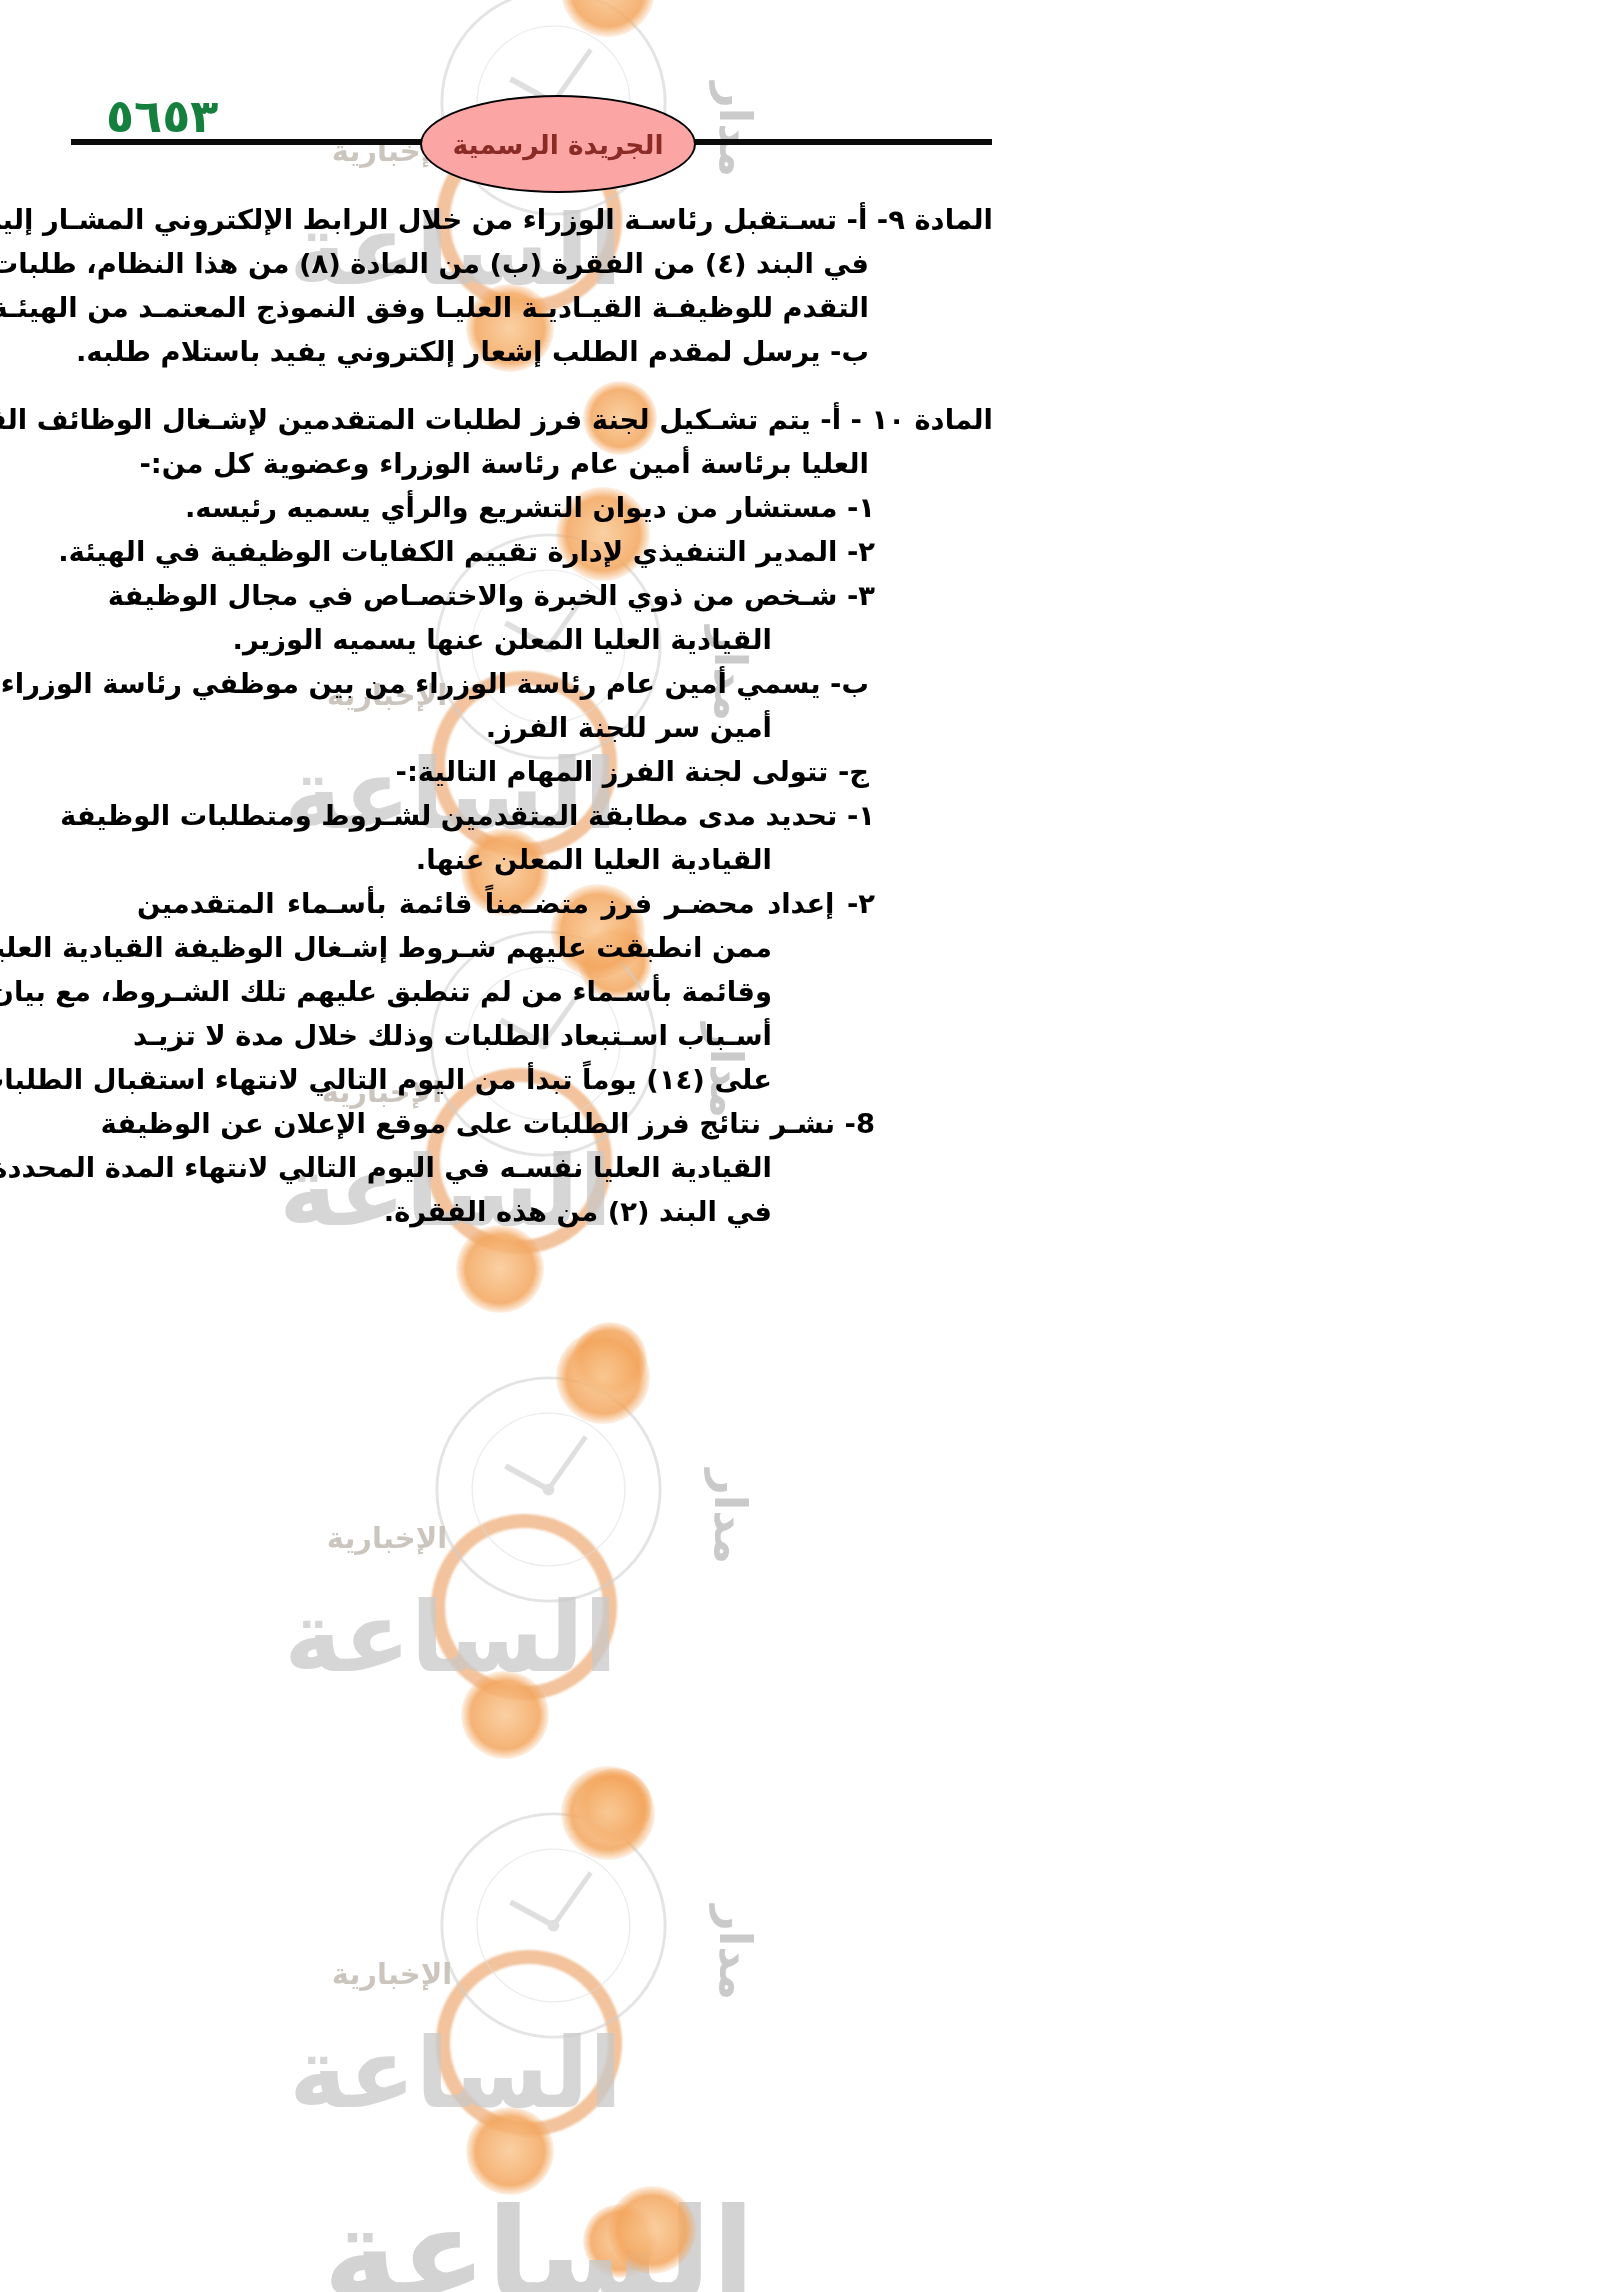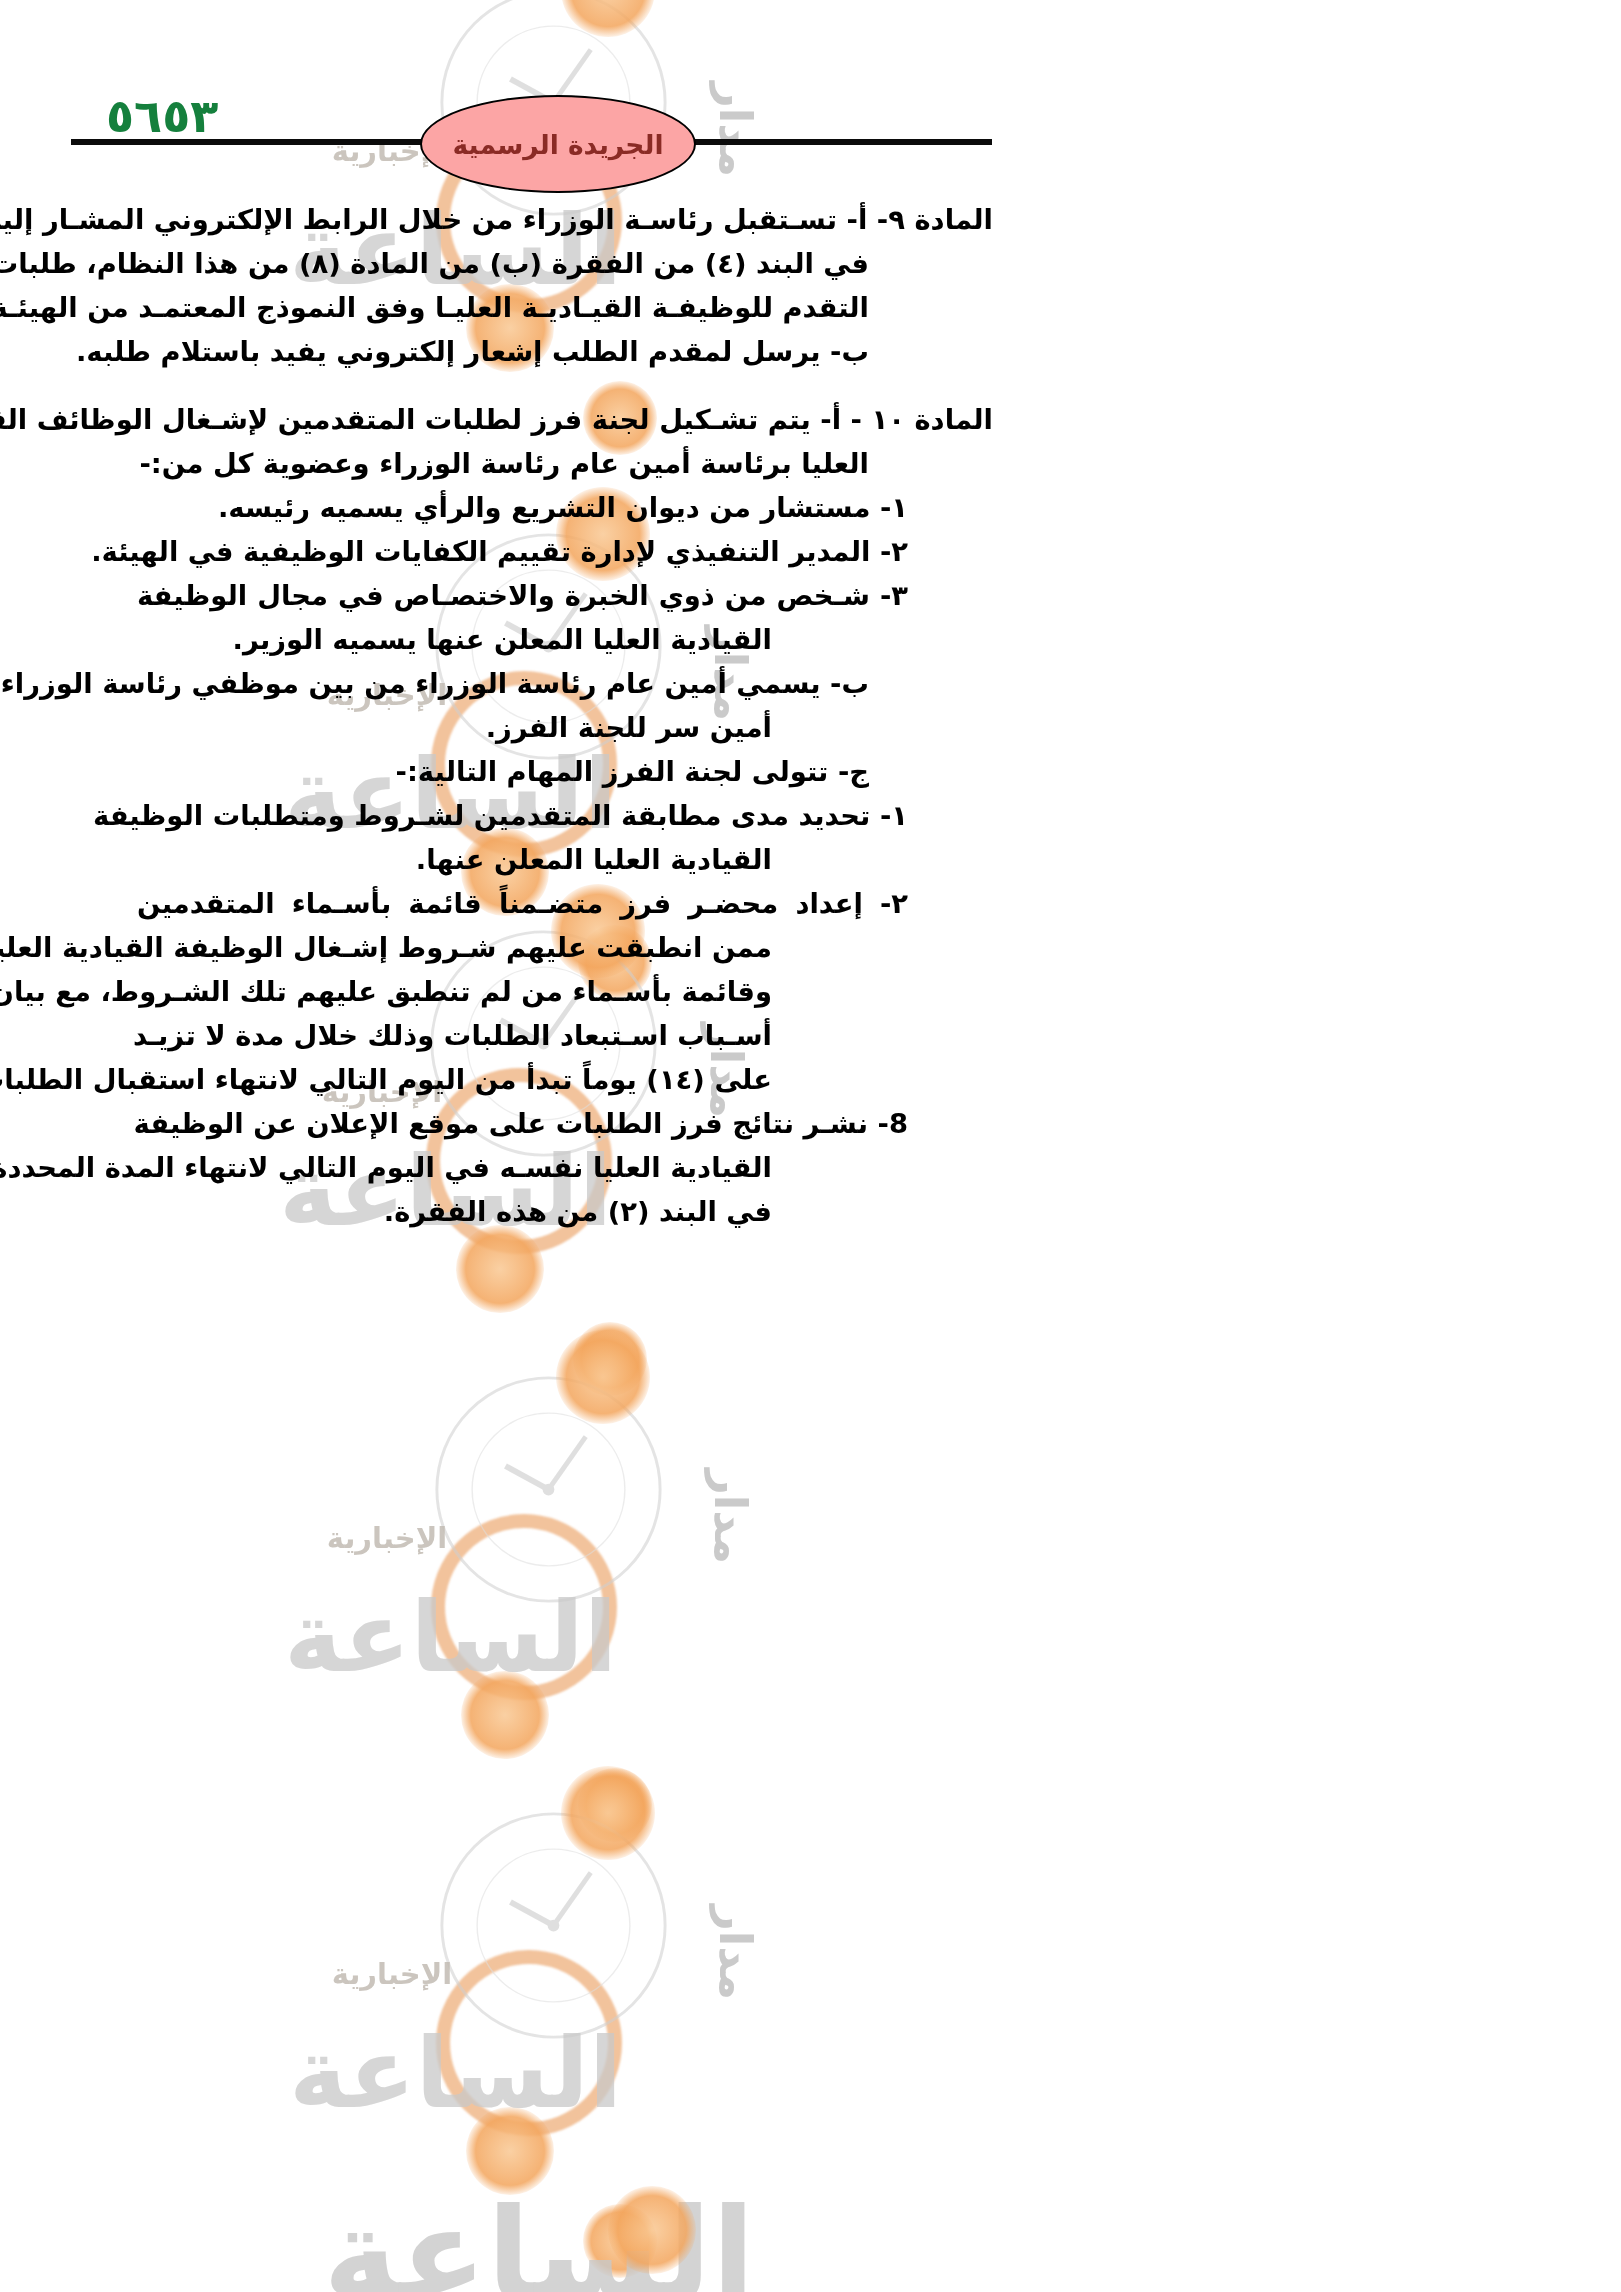--- a/index.html
+++ b/index.html
@@ -55,21 +55,21 @@
     position:absolute;left:137px;top:198px;width:856px;z-index:1;
     direction:rtl;color:#000;font-weight:700;font-size:27.4px;
   }
   .line{
     line-height:44px;
     text-align:right;
     white-space:nowrap;
   }
   .line.just{text-align:justify;text-align-last:justify;}
   .line.i1{margin-right:124px;}
-  .line.i2{margin-right:85px;}
+  .line.i2{margin-right:118px;}
   .line.i3{margin-right:221px;}
   .line.gap{margin-top:23.5px;}
 </style>
 </head>
 <body>
 
 <div class="page">
 
   <div class="watermark-layer" id="wm">
       <div class="wm-ring" style="left: 436px; top: 127px;"></div>

